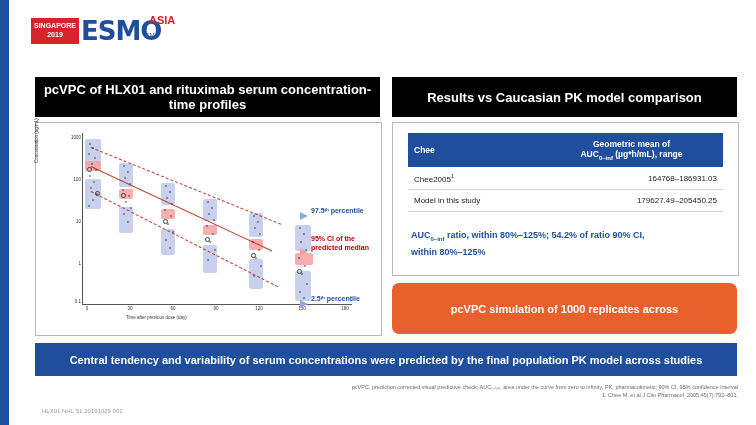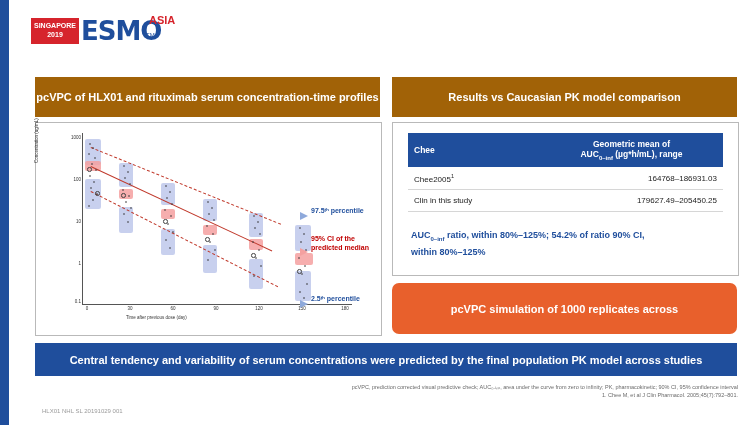--- a/index.html
+++ b/index.html
@@ -39,22 +39,22 @@
   .logo-tm{
     position:absolute;left:115px;top:18px;font-size:6px;color:#1f4e9c;
   }
   .title{
     position:absolute;left:178px;top:4px;
     font-size:25px;font-weight:bold;color:#1f4e9c;
     white-space:nowrap;
   }
   
   .panel-head{
-    position:absolute;background:#a16207;color:#ffffff;
-    font-size:11px;font-weight:bold;text-align:center;
+    position:absolute;background:#000000;color:#ffffff;
+    font-size:13px;font-weight:bold;text-align:center;
     display:flex;align-items:center;justify-content:center;
     line-height:15px;
   }
   #left-head{left:35px;top:77px;width:345px;height:40px;}
   #right-head{left:392px;top:77px;width:345px;height:40px;}
 
   
   .chart-box{
     position:absolute;left:35px;top:122px;width:345px;height:212px;
     background:#ffffff;border:1px solid #b9b9b9;
@@ -319,21 +319,21 @@
           <span>AUC</span><sub>0–inf</sub><span> (µg*h/mL), range</span>
         </th>
       </tr>
     </thead>
     <tbody>
       <tr>
         <td><span>Chee2005</span><sup>1</sup></td>
         <td class="center">164768–186931.03</td>
       </tr>
       <tr>
-        <td>Clin in this study</td>
+        <td>Model in this study</td>
         <td class="center">179627.49–205450.25</td>
       </tr>
     </tbody>
   </table>
   <div class="ratio-note">
     <span>AUC</span><sub>0–inf</sub><span> ratio, within 80%–125%; 54.2% of ratio 90% CI,</span><br>
     <span>within 80%–125%</span>
   </div>
 </div>
 

